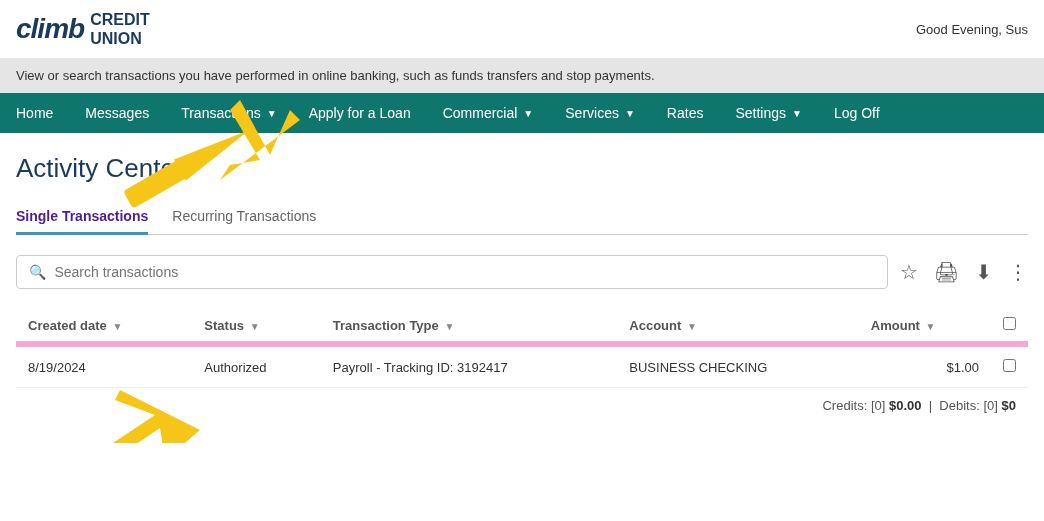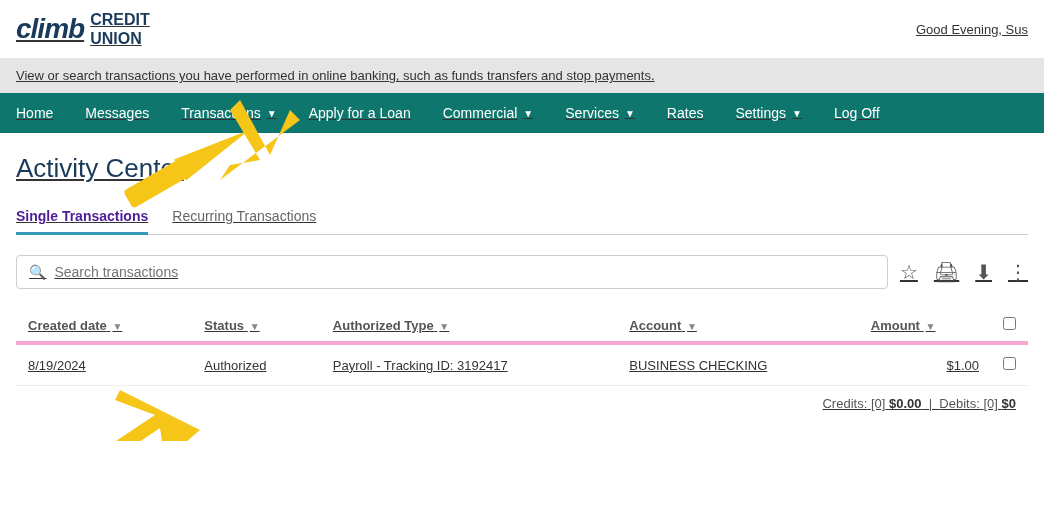--- a/index.html
+++ b/index.html
@@ -143,21 +143,21 @@
     .data-table {
       width: 100%;
       border-collapse: collapse;
     }
     .data-table th {
       text-align: left;
       padding: 8px 12px;
       font-size: 13px;
       color: #555;
       font-weight: 600;
-      border-bottom: 4px solid #f9a8d4;
+      border-bottom: 6px solid #f9a8d4;
       cursor: pointer;
     }
     .data-table th .sort-arrow {
       font-size: 10px;
       margin-left: 2px;
       color: #888;
     }
     .data-table td {
       padding: 12px 12px;
       font-size: 13px;
@@ -182,21 +182,21 @@
       top: 0;
       left: 0;
       width: 1044px;
       height: 521px;
       pointer-events: none;
     }
   </style>
 </head>
 <body>
 
-<div style="position:relative; width:1044px;text-decoration:underline;">
+<div style="position:relative; width:1044px;">
 
   <div class="top-header">
     <div class="logo">
       <span class="logo-climb">climb</span>
       <span class="logo-credit-union">CREDIT<br>UNION</span>
     </div>
     <span class="greeting">Good Evening, Sus</span>
   </div>
 
   <div class="alert-banner">
@@ -241,21 +241,21 @@
         <tr>
           <th>
             <span>Created date</span>
             <span class="sort-arrow">▼</span>
           </th>
           <th>
             <span>Status</span>
             <span class="sort-arrow">▼</span>
           </th>
           <th>
-            <span>Authorized Type</span>
+            <span>Transaction Type</span>
             <span class="sort-arrow">▼</span>
           </th>
           <th>
             <span>Account</span>
             <span class="sort-arrow">▼</span>
           </th>
           <th class="col-amount">
             <span>Amount</span>
             <span class="sort-arrow">▼</span>
           </th>

